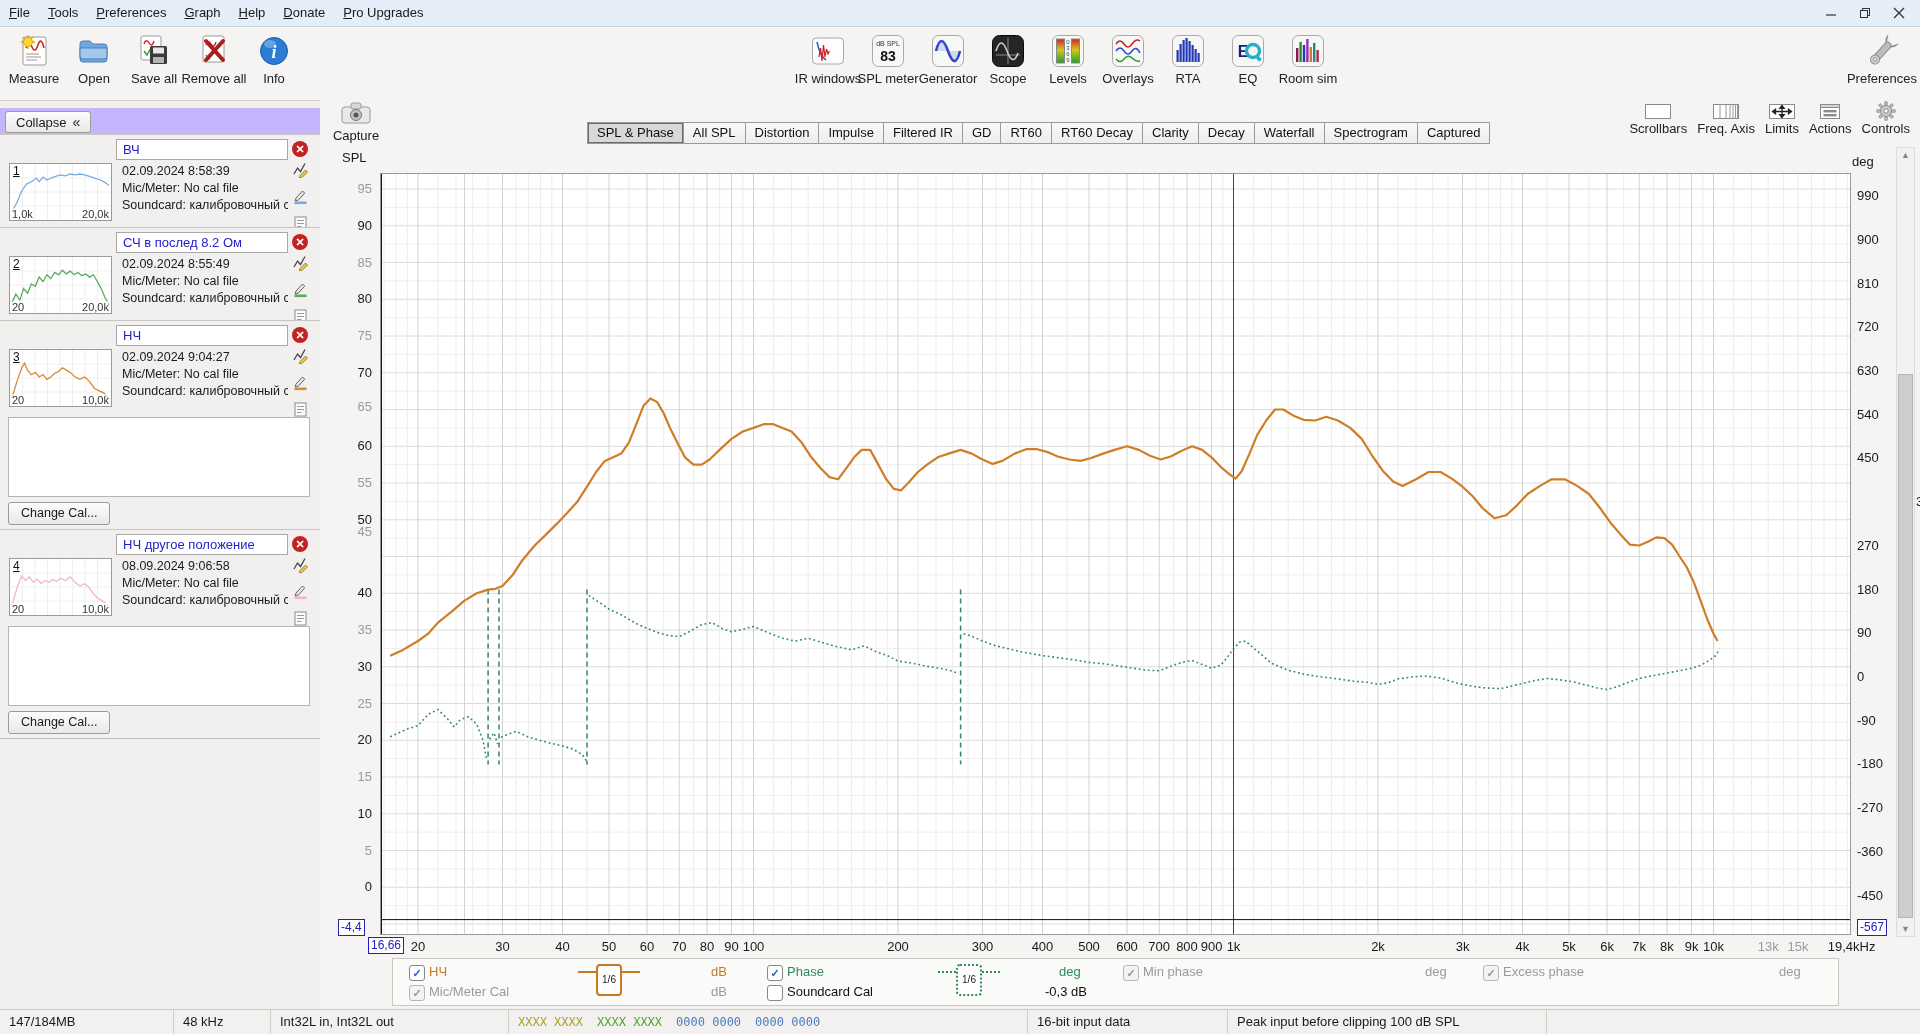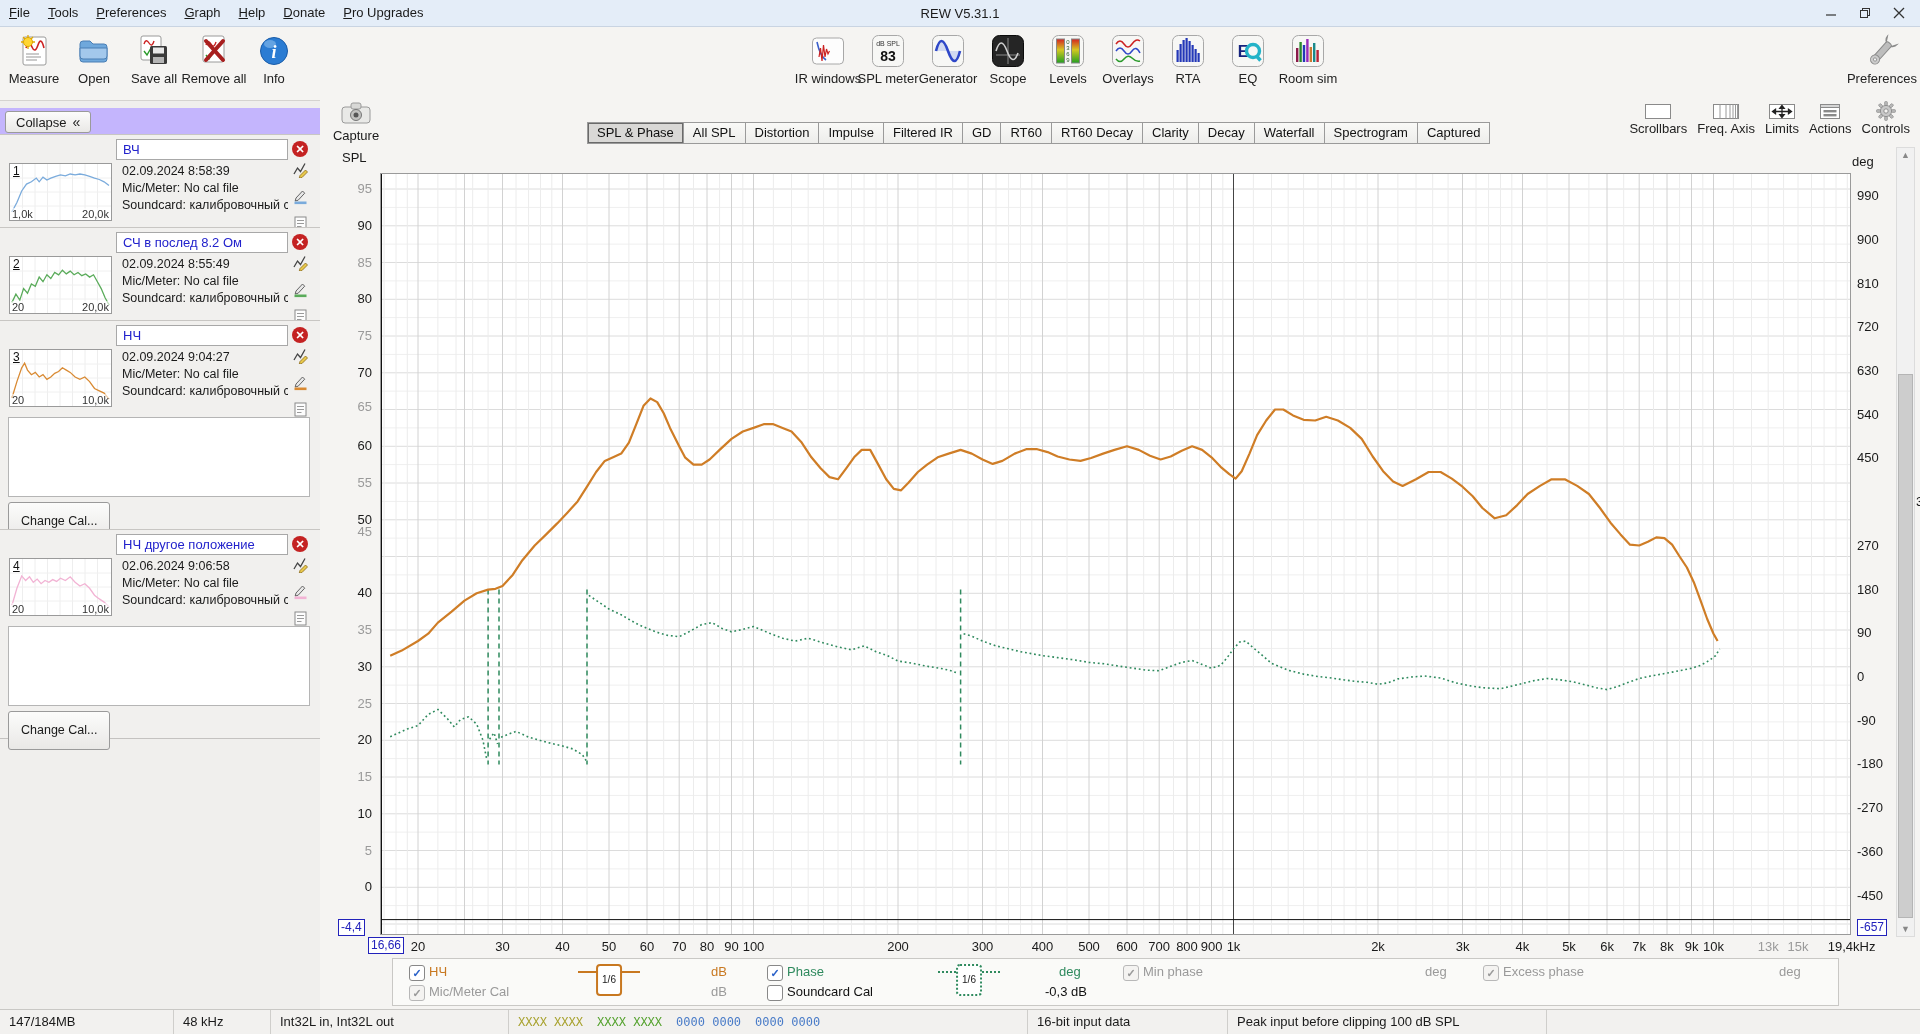--- a/index.html
+++ b/index.html
@@ -33,21 +33,21 @@
              color:#2222cc;font-size:13px;line-height:19px;padding-left:6px;white-space:nowrap;overflow:hidden}
   .del-btn{position:absolute;left:292px;top:6px;width:16px;height:16px;border-radius:50%;background:#c42222;
            color:#fff;font-size:11px;font-weight:bold;display:flex;align-items:center;justify-content:center}
   .thumb{position:absolute;left:9px;top:28px;width:101px;height:56px;background:#fff;border:1px solid #9a9a9a}
   .thumb .num{position:absolute;left:3px;top:0;font-size:12px;text-decoration:underline;color:#111;z-index:2}
   .thumb .xl{position:absolute;bottom:0;font-size:11px;color:#333;background:rgba(255,255,255,.6)}
   .meas-info{position:absolute;left:122px;top:28px;width:166px;font-size:12.5px;line-height:17px;
              white-space:nowrap;overflow:hidden}
   .mini-icons{position:absolute;left:292px;top:26px;display:flex;flex-direction:column;gap:7px}
   .notes-area{position:absolute;left:8px;top:96px;width:300px;height:78px;background:#fff;border:1px solid #b5b5b5}
-  .changecal-btn{position:absolute;left:8px;top:181px;height:21px;padding:8px 12px;border:1px solid #9a9a9a;
+  .changecal-btn{position:absolute;left:8px;top:181px;height:21px;padding:0 12px;border:1px solid #9a9a9a;
            border-radius:3px;background:linear-gradient(#fcfcfb,#e9e8e6);font-size:12.5px;line-height:21px}
   
   #graph-panel{position:absolute;left:320px;top:0;right:0;bottom:0;background:#f5f4f2}
   #capture-btn{position:absolute;left:8px;top:1px;width:56px;display:flex;flex-direction:column;
                align-items:center;font-size:13px}
   #tabbar{position:absolute;left:267px;top:22px;display:flex}
   .tab{border:1px solid #9a9a9a;border-left:none;padding:2px 9px 3px;font-size:13px;white-space:nowrap;
        background:linear-gradient(#f9f9f7,#ededeb);color:#111}
   .tab:first-child{border-left:1px solid #9a9a9a}
   .tab.selected{background:#d9d8d6;box-shadow:inset 0 0 0 1px #6a6a6a}
@@ -91,21 +91,20 @@
 <div id="titlebar">
   <div id="menus" style="display:flex;z-index:2">
       <div class="menu-item">File</div>
       <div class="menu-item">Tools</div>
       <div class="menu-item">Preferences</div>
       <div class="menu-item">Graph</div>
       <div class="menu-item">Help</div>
       <div class="menu-item">Donate</div>
       <div class="menu-item">Pro Upgrades</div>
     </div>
-  <div id="win-title">REW V5.31.1</div>
   <div id="win-controls">
     <span class="win-btn">
       <svg width="12" height="12">
           <line x1="1" y1="8" x2="11" y2="8" stroke="#333" stroke-width="1.2"></line>
         </svg>
       </span>
     <span class="win-btn">
       <svg width="12" height="12">
           <rect x="3.5" y="1.5" width="7" height="7" fill="none" stroke="#333"></rect>
           <rect x="1.5" y="3.5" width="7" height="7" fill="#e4edf8" stroke="#333"></rect>
@@ -439,21 +438,21 @@
               <line x1="50" y1="0" x2="50" y2="56" stroke="#eee"></line>
               <line x1="62.5" y1="0" x2="62.5" y2="56" stroke="#eee"></line>
               <line x1="75" y1="0" x2="75" y2="56" stroke="#eee"></line>
               <line x1="87.5" y1="0" x2="87.5" y2="56" stroke="#eee"></line>
               <line x1="0" y1="14" x2="101" y2="14" stroke="#f0f0f0"></line>
               <line x1="0" y1="28" x2="101" y2="28" stroke="#f0f0f0"></line>
               <line x1="0" y1="42" x2="101" y2="42" stroke="#f0f0f0"></line>
               <polyline points="2.0,46.3 6.9,29.3 11.7,16.9 15.6,21.5 19.5,17.8 23.3,23.3 27.2,20.1 31.1,24.7 35.0,21.5 38.9,23.3 42.7,20.6 46.6,22.4 50.5,19.2 55.4,21.5 60.2,17.8 65.1,23.3 69.9,27.0 74.8,24.7 79.6,29.3 84.5,36.2 89.3,39.9 94.1,43.1 99.0,47.7" fill="none" stroke="#f2b3d4" stroke-width="1.3"></polyline>
             </svg><span class="num">4</span><span class="xl" style="left: 2px;">20</span><span class="xl" style="right: 2px;">10,0k</span></div>
           <div class="meas-info">
-            <div>02.06.2024 9:06:58</div>
+            <div>08.09.2024 9:06:58</div>
             <div>Mic/Meter: No cal file</div>
             <div>Soundcard: калибровочный с</div>
           </div>
           <div class="mini-icons">
             <span><svg width="17" height="17">
                 <path d="M2 13 l3.5 -6 3 3.5 4.5 -8" stroke="#444" fill="none" stroke-width="1.3"></path>
                 <path d="M8 14.5 l5.5 -5.5 2 2 -5.5 5.5 -2.8 0.8 z" fill="#e8c84a" stroke="#8a6a1a" stroke-width="0.8"></path>
               </svg></span>
             <span><svg width="17" height="17">
                 <path d="M4 10 l6.5 -7 2.2 2.2 -6.5 7 -3 0.8 z" fill="#e8e8e8" stroke="#555" stroke-width="0.9"></path>
@@ -789,21 +788,21 @@
         <div class="xtick" style="left: 1346.99px;">8k</div>
         <div class="xtick" style="left: 1371.54px;">9k</div>
         <div class="xtick" style="left: 1393.51px;">10k</div>
         <div class="xtick gray" style="left: 1448.2px;">13k</div>
         <div class="xtick gray" style="left: 1478.03px;">15k</div>
         <div class="xtick" style="left: 1531.65px;">19,4kHz</div>
       </div>
 
     <div class="cursor-box" style="left:18px;top:819px">-4,4</div>
     <div class="cursor-box" style="left:48px;top:837px">16,66</div>
-    <div class="cursor-box" style="left:1537px;top:819px">-657</div>
+    <div class="cursor-box" style="left:1537px;top:819px">-567</div>
 
     <div id="vscroll">
       <span class="arr" style="top:2px">▲</span>
       <div class="thumb-v" style="top:226px;height:542px"></div>
       <span class="arr" style="bottom:2px">▼</span>
     </div>
 
     <div id="cb-panel">
         <div class="cb" style="left: 16px; top: 6px;">✓</div>
         <span class="cb-label" style="left: 36px; top: 5px; color: rgb(200, 120, 32);">НЧ</span>

